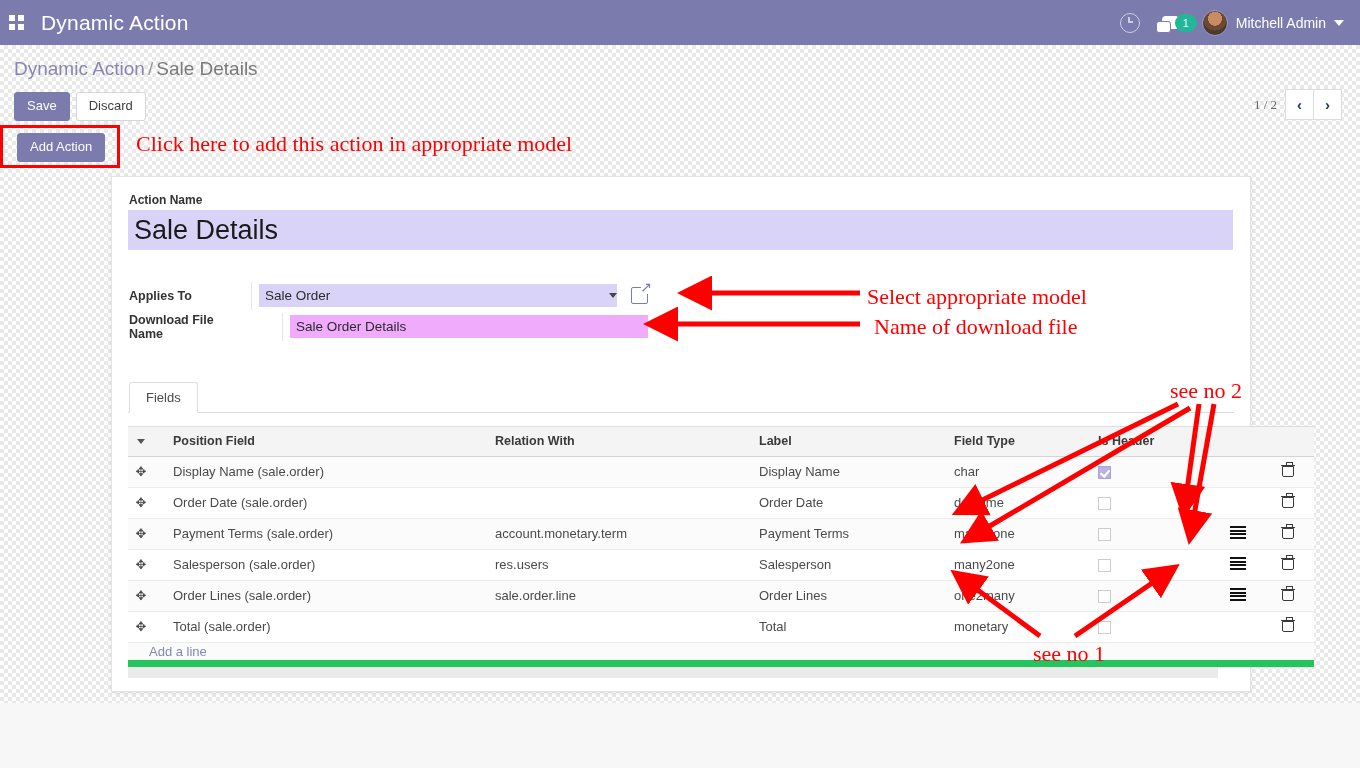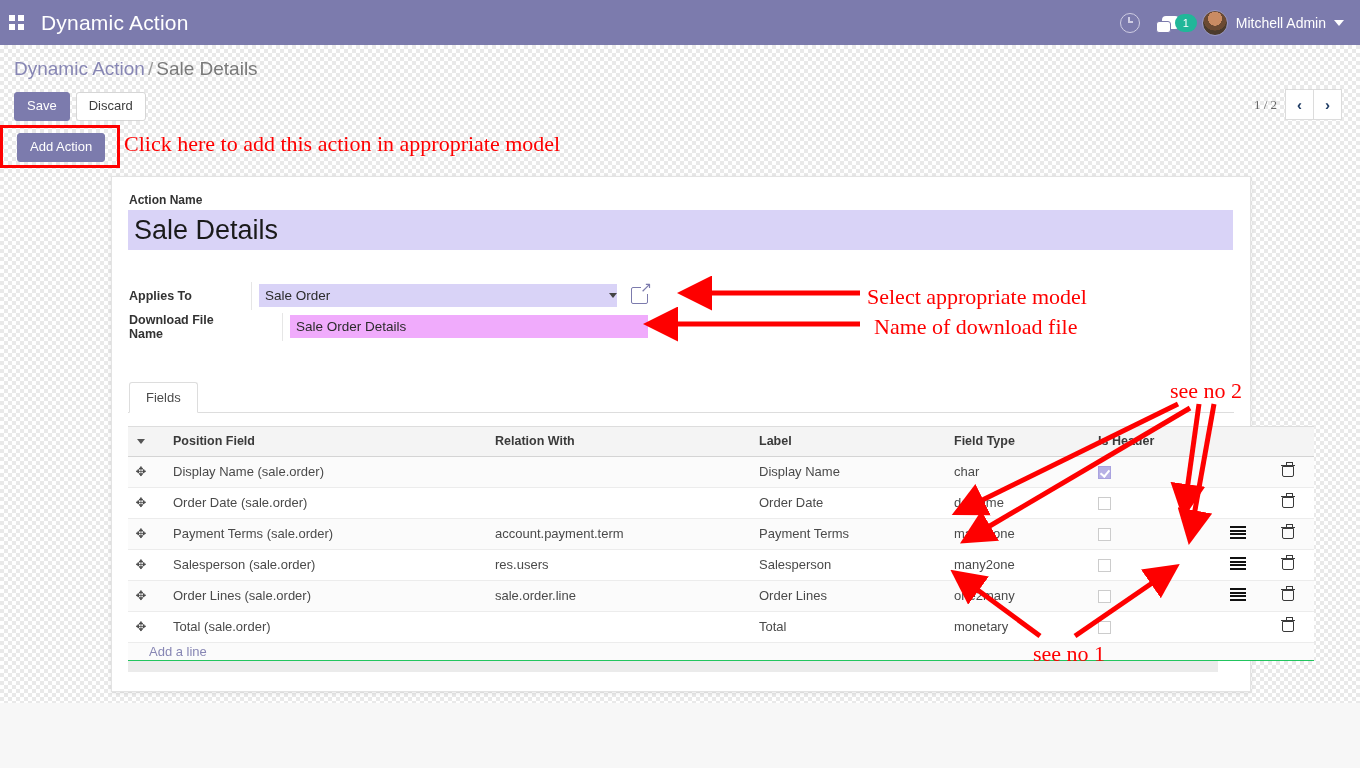--- a/index.html
+++ b/index.html
@@ -158,21 +158,21 @@
     width: 120px; height: 43px;
     border: 3px solid #fe0000;
     box-sizing: border-box;
     z-index: 12;
   }
   #add-action-btn {
     position: absolute; left: 17px; top: 133px;
     z-index: 13;
   }
   #note-add-action {
-    position: absolute; left: 124px; top: 131px;
+    position: absolute; left: 136px; top: 131px;
     font-family: "Liberation Serif", serif;
     font-size: 22px;
     color: #fe0000;
     z-index: 13;
     white-space: nowrap;
   }
 
   
   #sheet {
     position: absolute;
@@ -365,21 +365,21 @@
   .trash-ic::after {
     content:""; position:absolute; left:-1px; top:1.5px; width:14px; height:1.6px;
     background:#3a3a3a;
   }
   .trash-lid {
     position:absolute; left:4px; top:-1px; width:5px; height:2.5px;
     border:1.4px solid #3a3a3a; border-bottom:none;
   }
   #add-a-line-row td {
     background: #fbfbfb !important;
-    border-bottom: 1px solid #22c55e;
+    border-bottom: 7px solid #22c55e;
     margin-top: 11px;
   }
   #add-a-line {
     color: #8786b4;
     cursor: pointer;
     font-size: 13px;
     padding-left: 20px;
   }
   #hscroll-track {
     margin-top: 0;
@@ -520,21 +520,21 @@
               <td></td>
               <td>Order Date</td>
               <td>datetime</td>
               <td><span class="cb"></span></td>
               <td></td>
               <td><span class="trash-ic"><span class="trash-lid"></span></span></td>
             </tr>
             <tr>
               <td><span class="handle-ic">✥</span></td>
               <td>Payment Terms (sale.order)</td>
-              <td>account.payment.term</td>
+              <td>account.monetary.term</td>
               <td>Payment Terms</td>
               <td>many2one</td>
               <td><span class="cb"></span></td>
               <td><span class="list-ic"><i></i><i></i><i></i><i></i></span></td>
               <td><span class="trash-ic"><span class="trash-lid"></span></span></td>
             </tr>
             <tr>
               <td><span class="handle-ic">✥</span></td>
               <td>Salesperson (sale.order)</td>
               <td>res.users</td>

